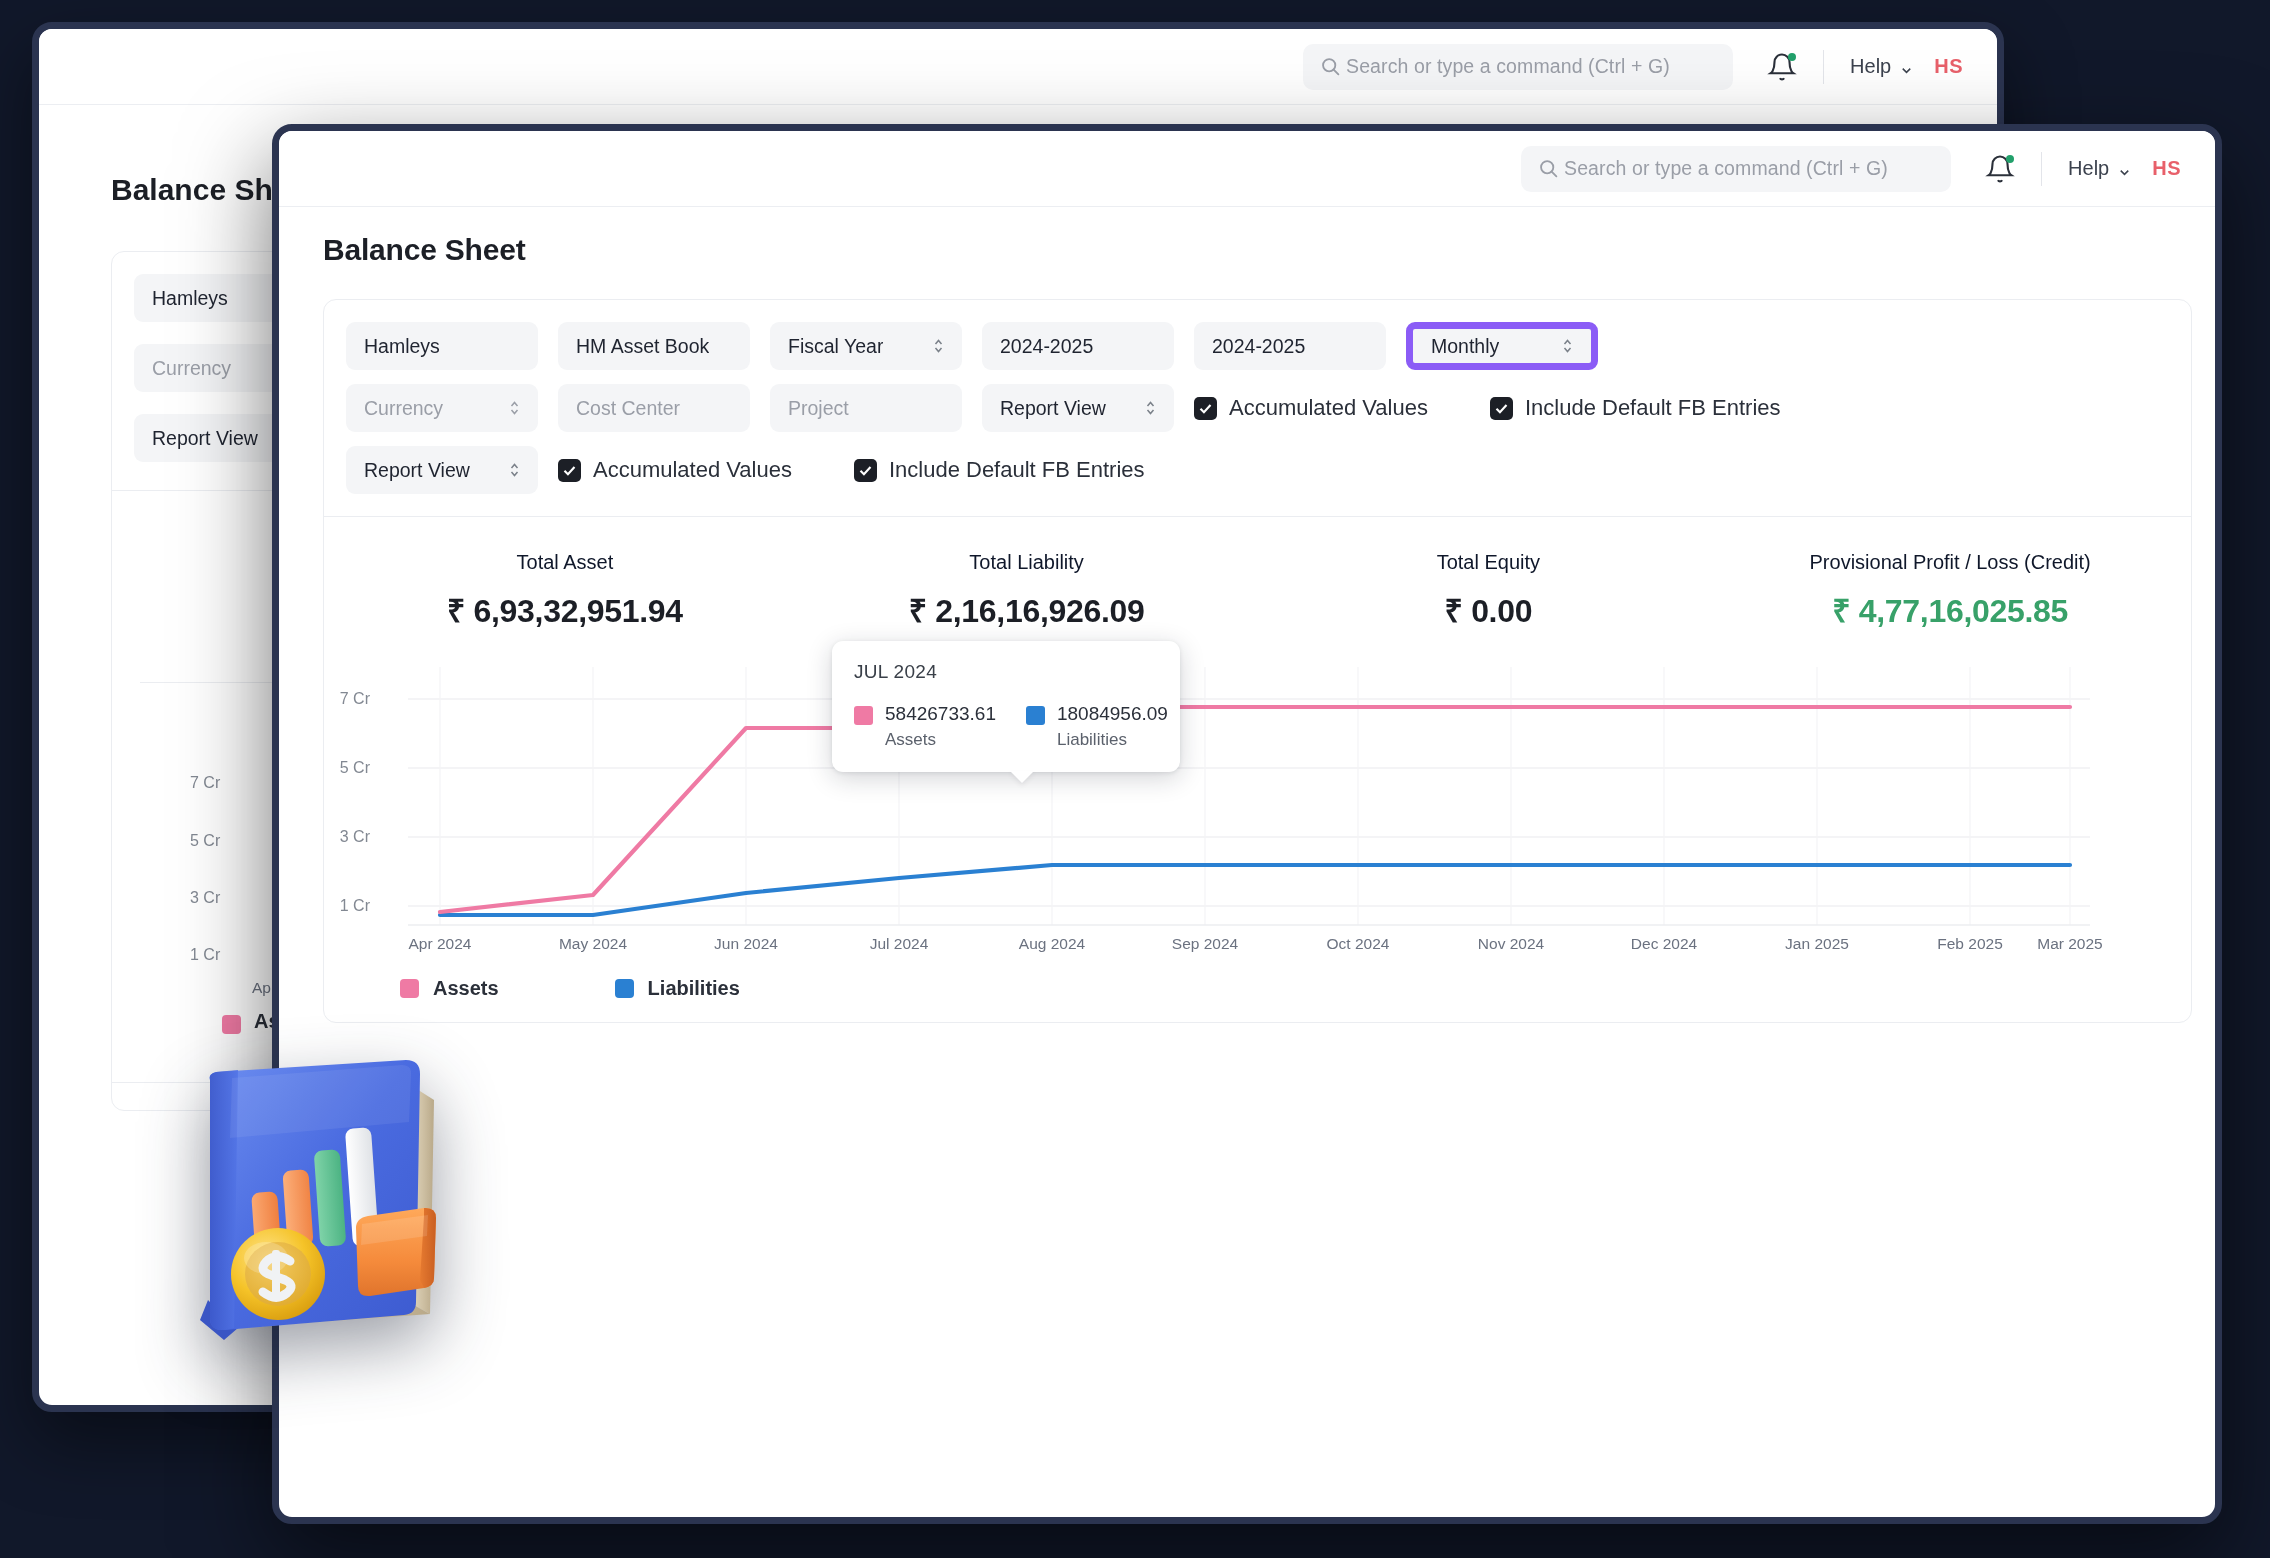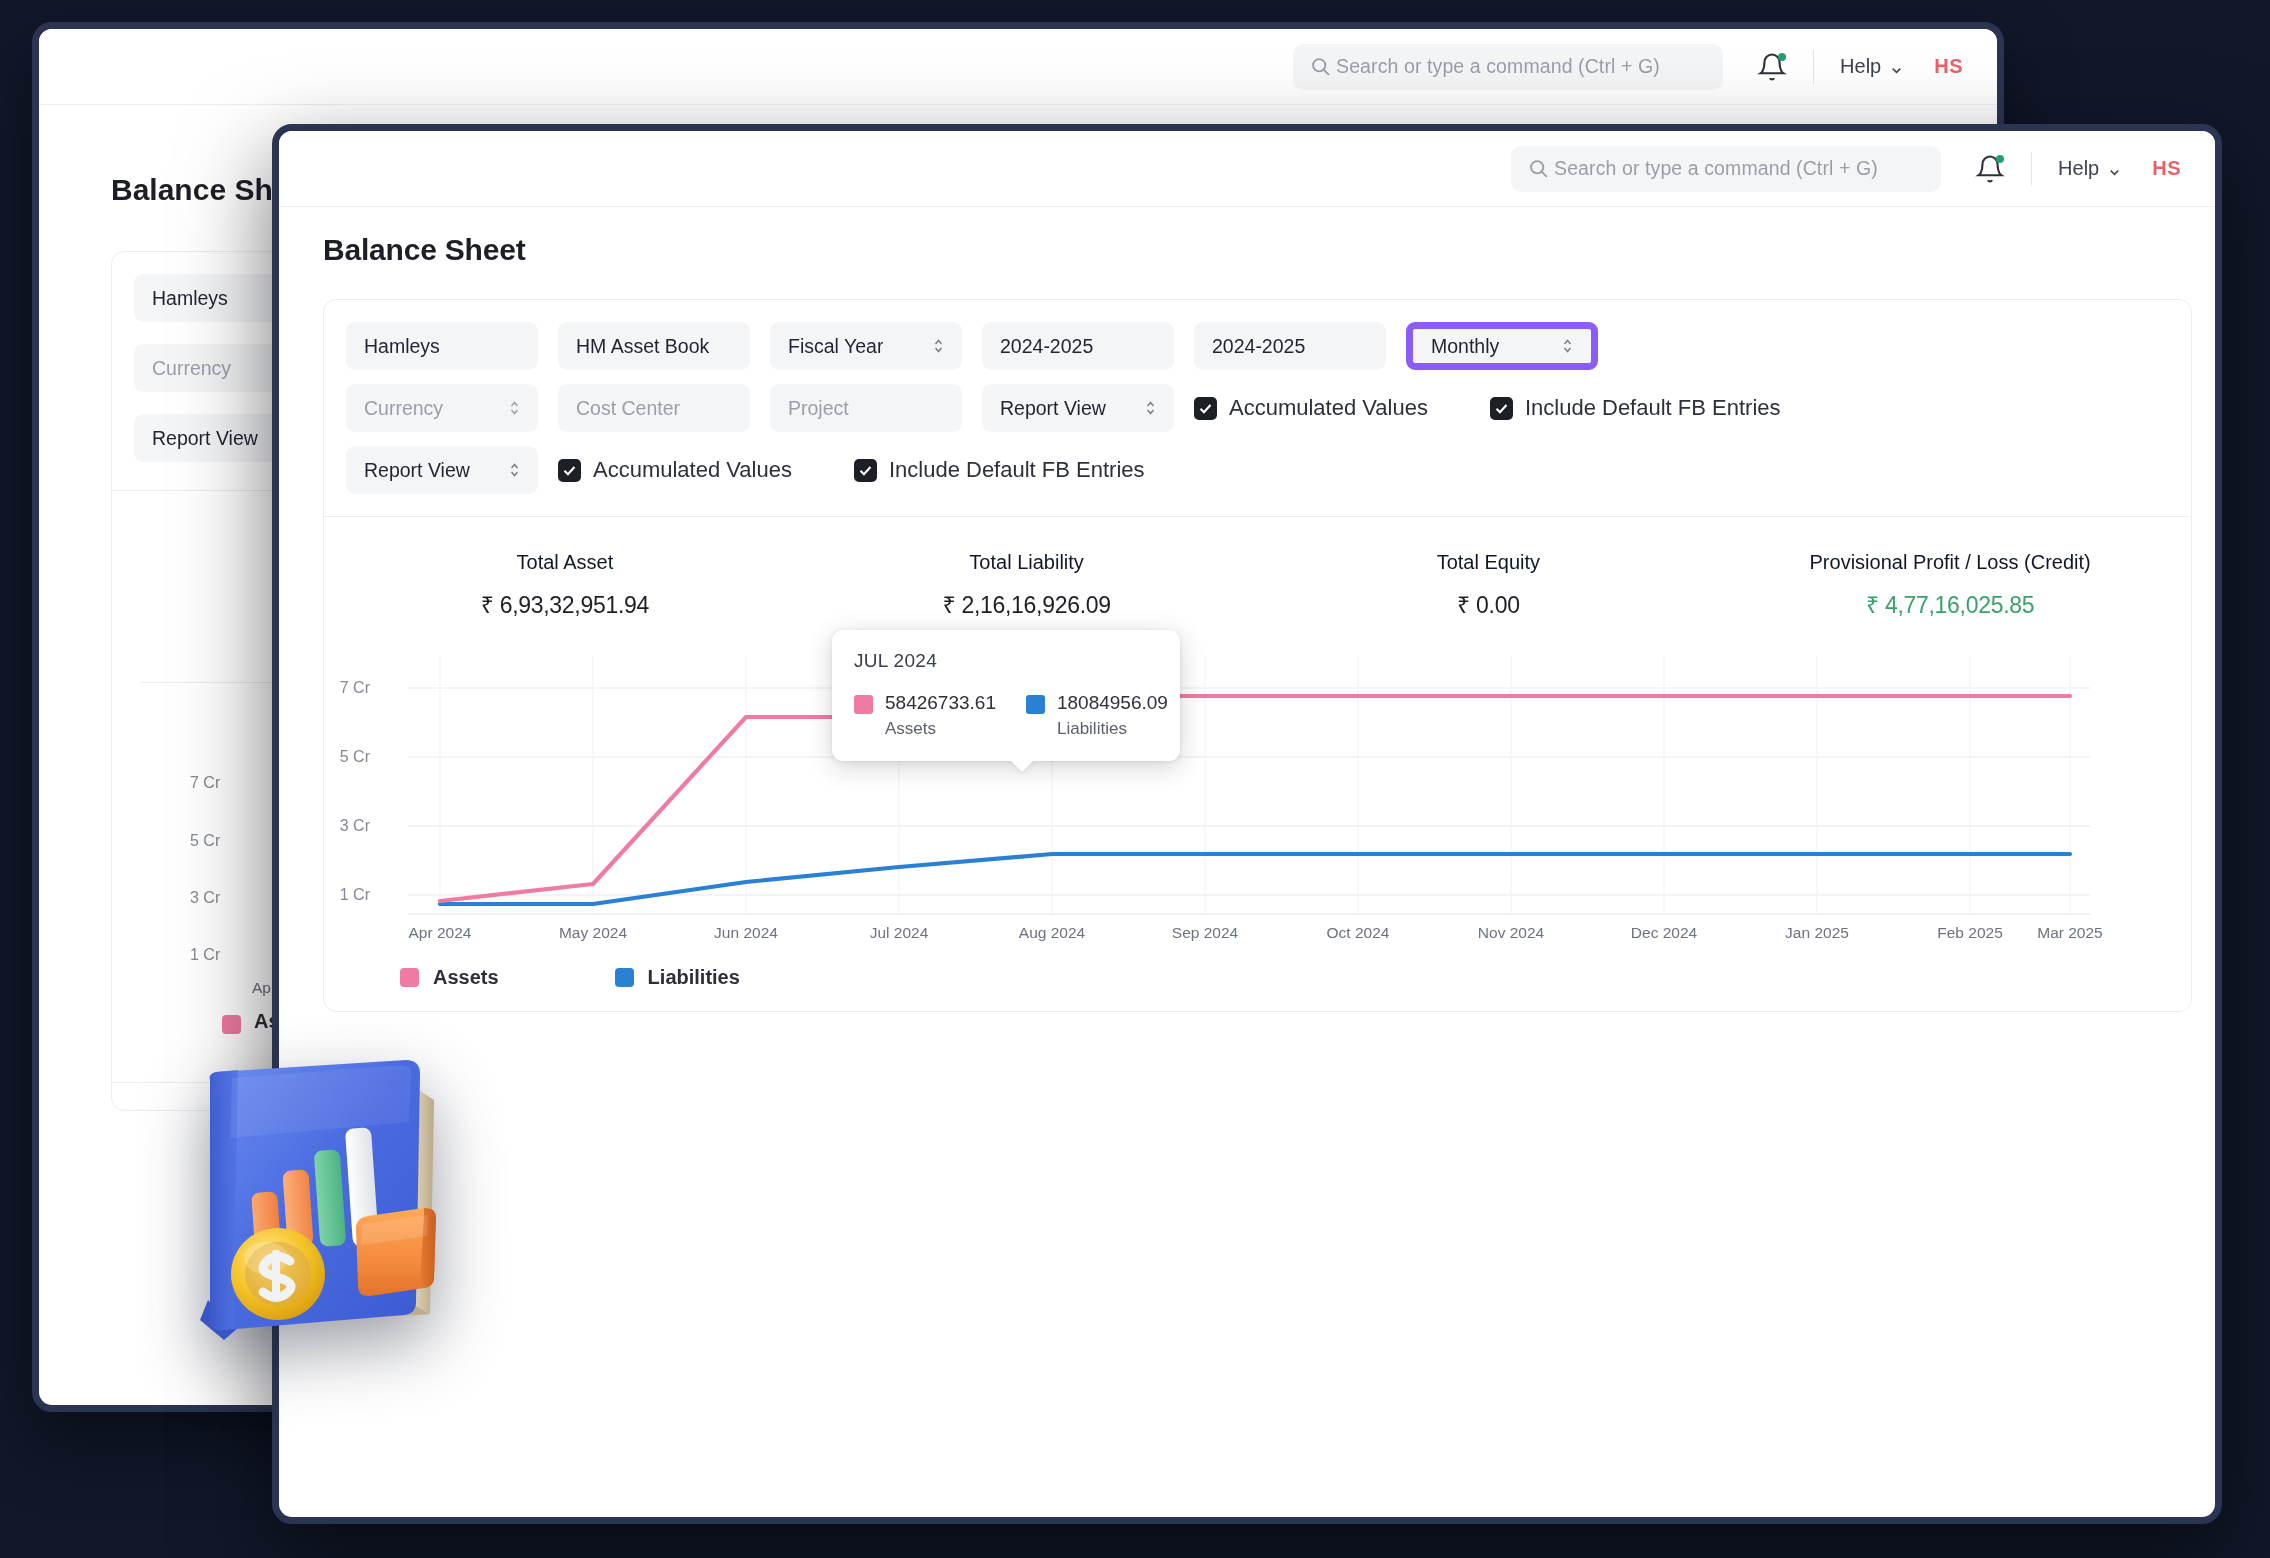--- a/index.html
+++ b/index.html
@@ -59,21 +59,21 @@
   }
   .bell-wrap { position:relative; margin-left:34px; width:30px; height:30px; }
   .bell-dot {
     position:absolute; right:1px; top:1px;
     width:8px; height:8px; border-radius:50%;
     background:#22a06b;
   }
   .nav-div { width:1px; height:34px; background:#e3e5ea; margin:0 26px; }
   .help-btn { display:flex; align-items:flex-end; gap:8px; font-size:20px; color:#3c424e; }
   .avatar-initials {
-    margin-left:30px; font-size:20px; font-weight:700; color:#e8606a;
+    margin-left:20px; font-size:20px; font-weight:700; color:#e8606a;
     letter-spacing:.5px;
   }
 
   
   .page { padding:26px 23px 0 44px; }
   .page-title { font-size:30px; font-weight:700; color:#1c1f26; letter-spacing:-.2px; }
 
   
   .filter-panel {
     margin-top:32px;
@@ -107,21 +107,21 @@
 
   .panel-div { height:1px; background:#ebedf1; }
 
   
   .summary {
     display:flex;
     padding:34px 10px 26px 10px;
   }
   .sum-cell { flex:1; text-align:center; }
   .sum-label { font-size:20px; color:#0f172a; margin-bottom:14px; }
-  .sum-value { font-size:23px; font-weight:400; color:#1c1f26; letter-spacing:-.3px; }
+  .sum-value { font-size:32px; font-weight:700; color:#1c1f26; letter-spacing:-.3px; }
   .sum-value.positive { color:#38a169; }
 
   
   .chart-card { padding:0 6px 22px 6px; position:relative; }
   .chart-area { position:relative; height:300px; }
   .chart-svg { display:block; }
   .ytick { font-size:16px; fill:#828892; font-family:"Liberation Sans", sans-serif; }
   .xtick { font-size:15.5px; fill:#6b7280; font-family:"Liberation Sans", sans-serif; text-anchor:middle; }
 
   .legend { display:flex; gap:116px; padding:20px 0 0 70px; }

